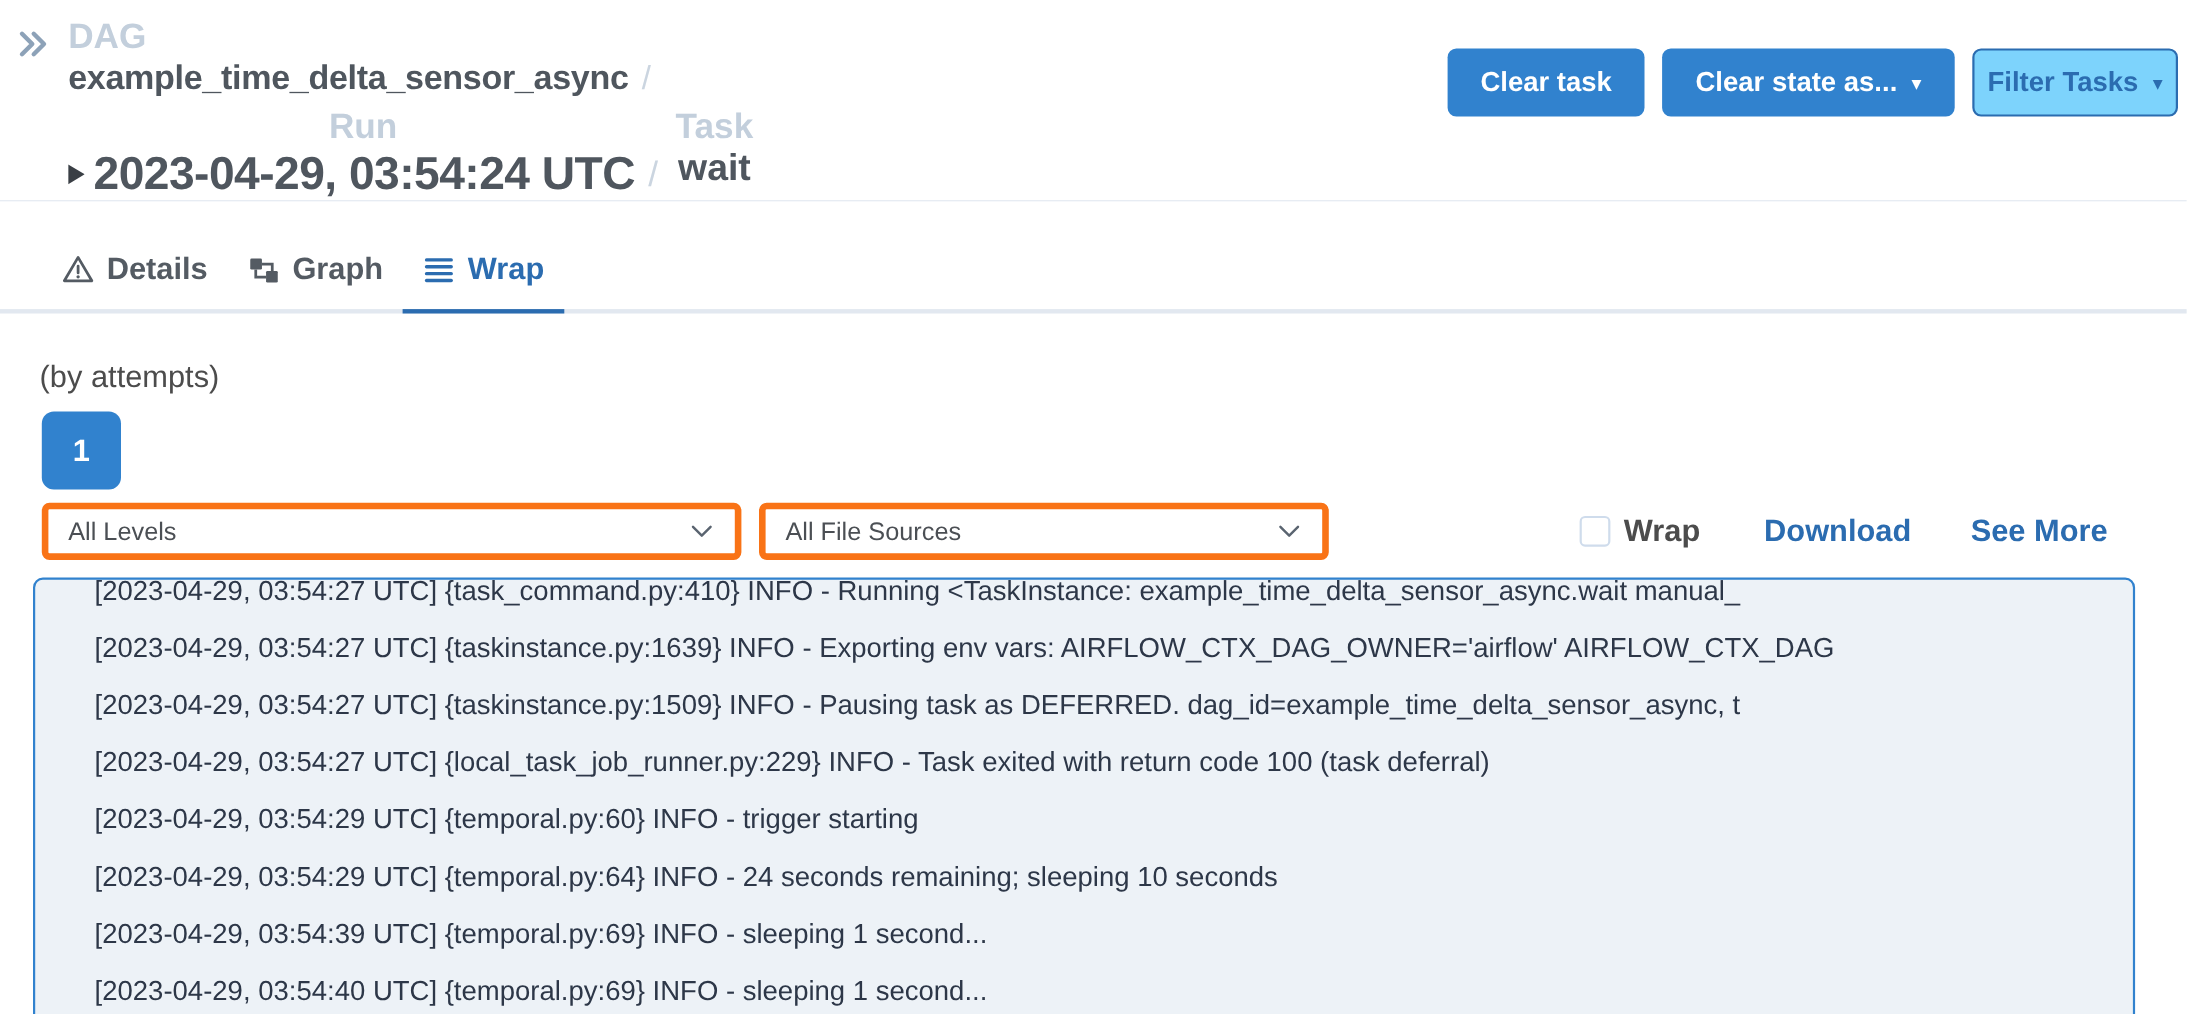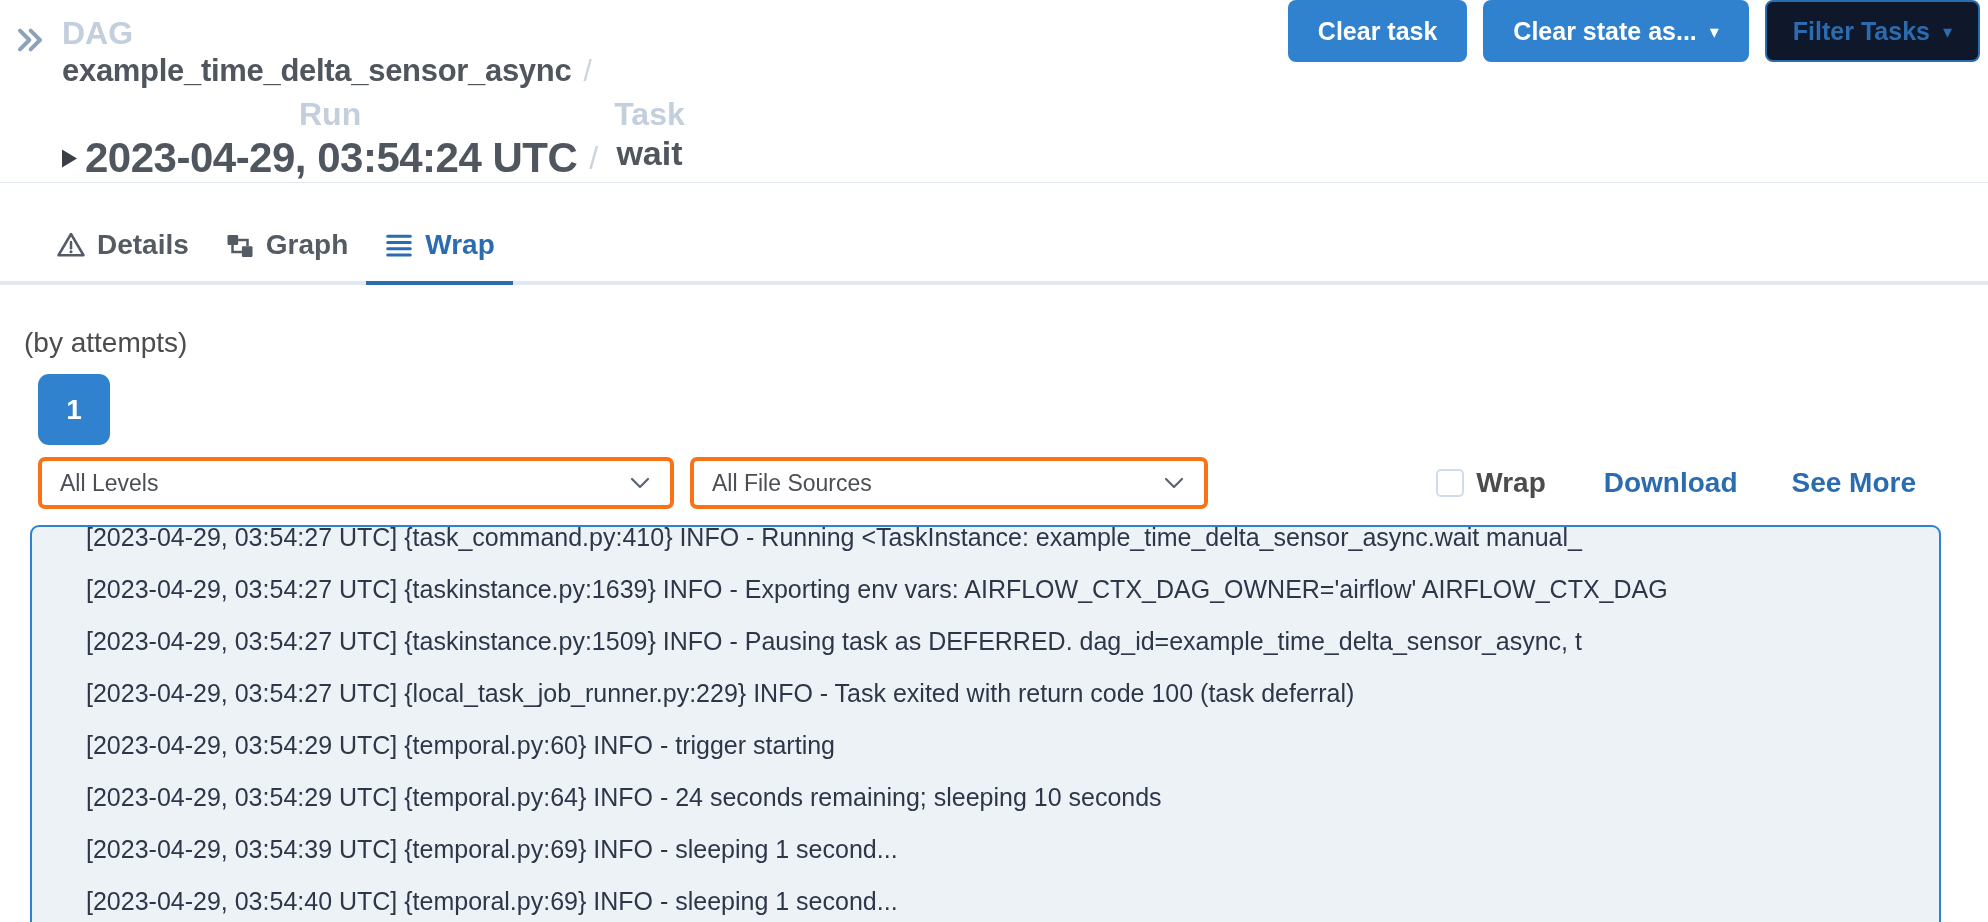--- a/index.html
+++ b/index.html
@@ -36,66 +36,66 @@
   .sep { font-size: 30px; color: #cbd5e0; font-weight: 400; margin-left: 12px; }
   .run-task-row { display: flex; margin-top: 8px; text-align: center; }
   .run-block .crumb-label, .task-block .crumb-label { margin-bottom: 2px; }
   .run-value-row { display: flex; align-items: center; }
   .caret-right { margin-right: 8px; display: inline-flex; }
   .run-value { font-size: 42px; font-weight: 700; color: #4f565e; letter-spacing: -0.5px; }
   .run-value-row .sep { font-size: 32px; margin-left: 12px; }
   .task-block { margin-left: 16px; }
   .task-value { font-size: 34px; font-weight: 700; color: #4f565e; }
 
-  .header-actions { display: flex; gap: 16px; }
+  .header-actions { display: flex; gap: 16px; margin-top: 44px; }
   .btn {
     height: 62px; border-radius: 8px; font-size: 25px; font-weight: 700;
     font-family: inherit; display: inline-flex; align-items: center; cursor: pointer;
     padding: 0 30px; border: none;
   }
   .btn.solid { background: #3182ce; color: #ffffff; }
-  .btn.outline { background: #0f172a; color: #2b6cb0; border: 2px solid #2b6cb0; padding: 0 26px; }
+  .btn.outline { background: #7dd3fc; color: #2b6cb0; border: 2px solid #2b6cb0; padding: 0 12px; }
   .dcaret { font-size: 18px; margin-left: 13px; transform: translateY(1px); }
 
   
   .tabs {
     display: flex;
     padding-left: 38px;
     border-bottom: 4px solid #e2e8f0;
   }
   .tab {
     display: inline-flex; align-items: center; gap: 11px;
     padding: 46px 18px 20px 18px;
     margin-bottom: -4px;
     border-bottom: 4px solid transparent;
     font-size: 28px; font-weight: 700; color: #545b63;
     cursor: pointer;
   }
   .tab.active { color: #2b6cb0; border-bottom-color: #2b6cb0; }
 
   
   .by-attempts {
-    margin: 42px 0 0 24px;
+    margin: 42px 0 0 36px;
     font-size: 28px; color: #4c4c4c;
   }
   .attempt-btn {
     margin: 15px 0 0 38px;
     width: 72px; height: 71px;
     background: #3182ce; color: #ffffff;
     font-size: 28px; font-weight: 700; font-family: inherit;
     border: none; border-radius: 11px; cursor: pointer;
     display: flex; align-items: center; justify-content: center;
   }
   .filter-row {
     display: flex; align-items: center;
     margin: 12px 38px 0 38px;
   }
   .select {
     height: 52px; box-sizing: border-box;
-    border: 4px solid #f97316; border-radius: 7px;
+    border: 6px solid #f97316; border-radius: 7px;
     display: flex; align-items: center; justify-content: space-between;
     padding: 0 20px 0 18px;
     font-size: 23px; color: #4b4f54;
     background: #ffffff; cursor: pointer;
   }
   .select-levels { width: 636px; margin-right: 16px; }
   .select-sources { width: 518px; }
   .right-controls { margin-left: auto; display: flex; align-items: center; padding-right: 34px; }
   .checkbox {
     width: 28px; height: 28px; box-sizing: border-box;

